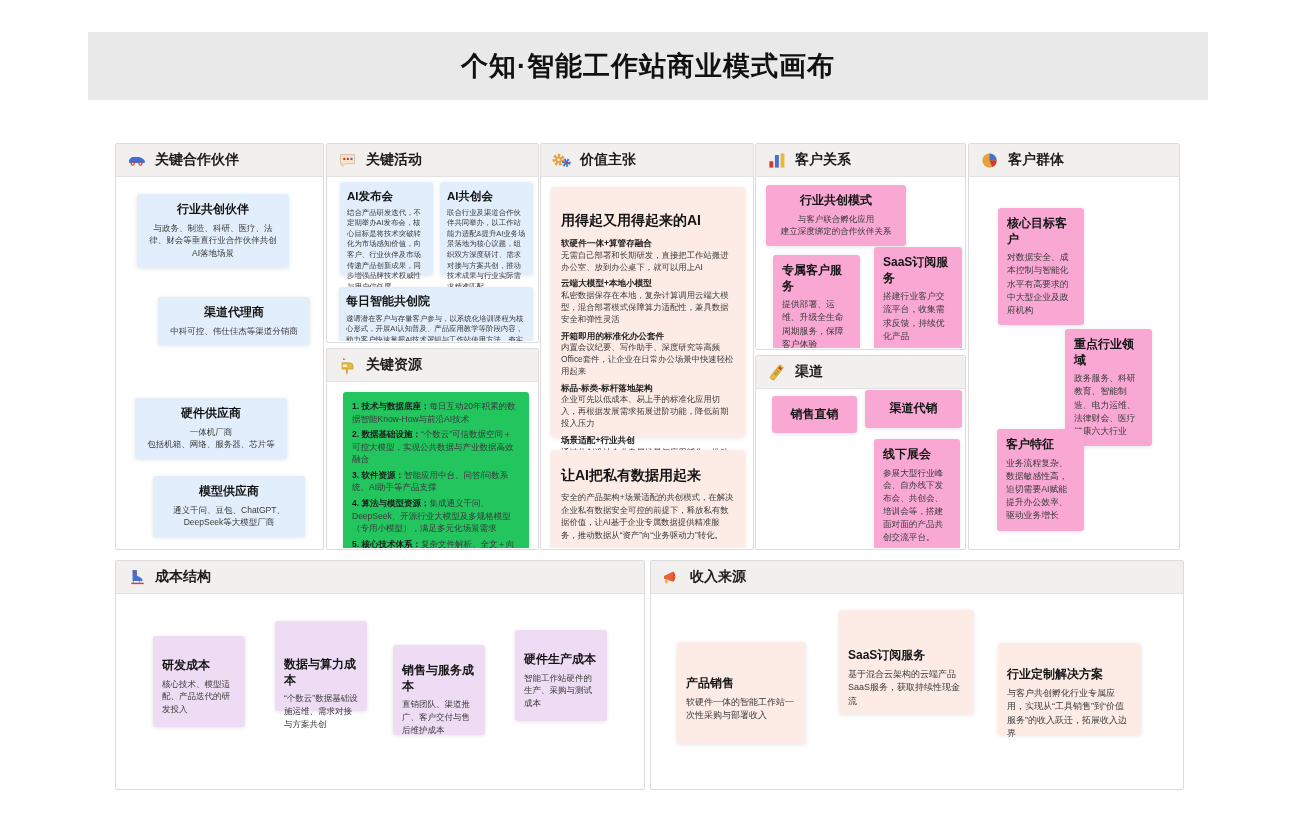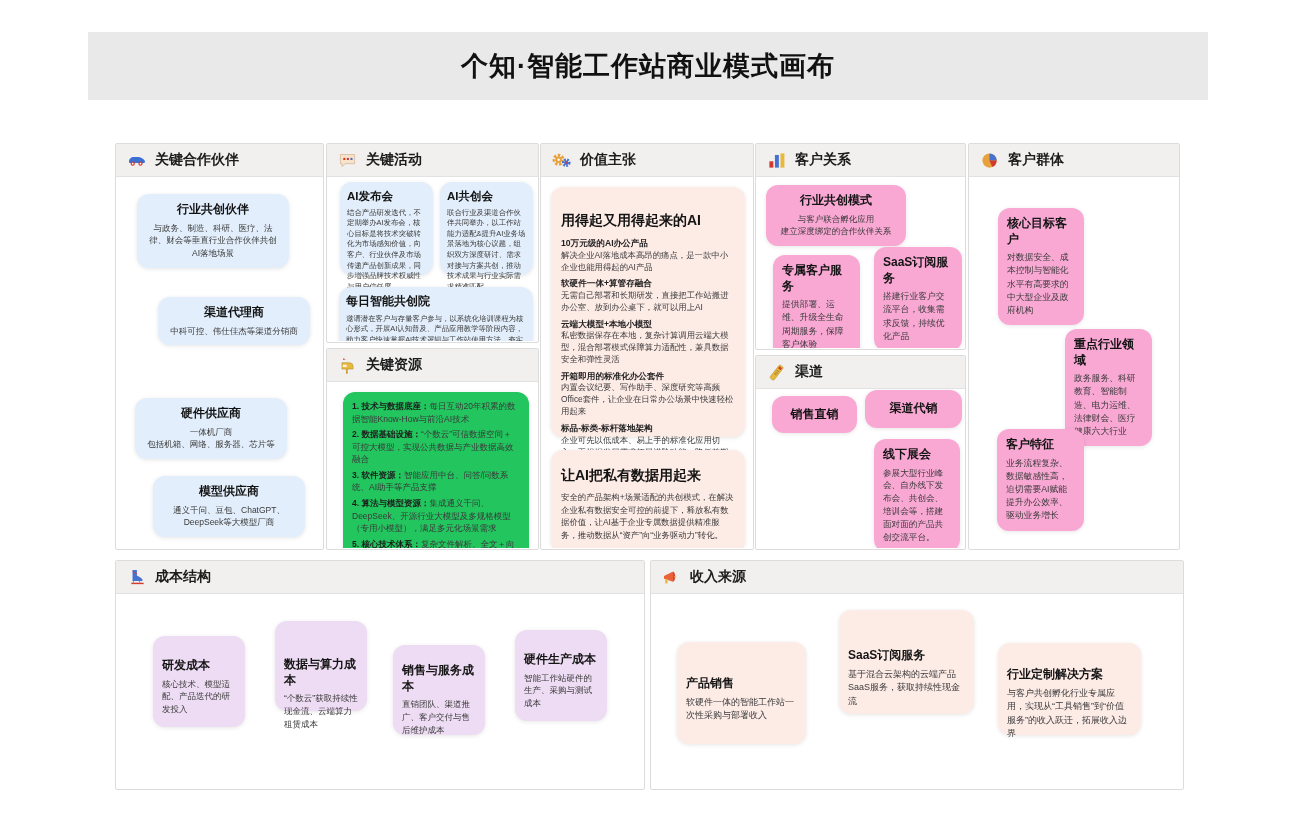--- a/index.html
+++ b/index.html
@@ -11,21 +11,21 @@
     background:#e9e9e9; display:flex; align-items:center; justify-content:center; }
   .title-band h1 { font-size:27px; font-weight:700; letter-spacing:1px; color:#111; }
 
   .panel { position:absolute; background:#fff; border:1px solid #dcdcdc; border-radius:2px; }
   .panel-header { height:33px; display:flex; align-items:center; gap:9px; padding:0 11px;
     background:#f1f0ef; border-bottom:1px solid #e2e2e2; }
   .panel-header .sec-title { font-size:14px; font-weight:700; color:#1c1c1c; }
   .panel-header svg { width:19px; height:19px; flex:0 0 auto; }
   .panel-body { position:relative; height:calc(100% - 34px); overflow:hidden; }
 
-  .card { position:absolute; border-radius:12px; padding:8px 9px;
+  .card { position:absolute; border-radius:3px; padding:8px 9px;
     box-shadow:0 1px 4px rgba(0,0,0,.10); }
   .c-blue   { background:#e2eefb; }
   .c-blue2  { background:#22c55e; }
   .c-pink   { background:#fdebe6; }
   .c-purple { background:#f9a8d4; }
   .c-violet { background:#eddcf3; }
 
   .card-title { font-size:12px; font-weight:700; color:#141414; margin-bottom:4px; line-height:1.3; }
   .card-text  { font-size:8.5px; color:#3a3a3a; line-height:1.5; white-space:pre-line; }
   .center     { text-align:center; }
@@ -137,24 +137,20 @@
           <circle cx="19.5" cy="14" r="4.2" fill="none" stroke="#4571d0" stroke-width="3.4" stroke-dasharray="2.4 1.7"></circle>
           <circle cx="19.5" cy="14" r="3" fill="#4571d0"></circle>
           <circle cx="19.5" cy="14" r="1.2" fill="#d23a2e"></circle>
         </svg>
       <span class="sec-title">价值主张</span>
     </div>
     <div class="panel-body">
       <div class="card c-pink" style="left:10px;top:10px;width:194px;height:250px;padding:10px">
         <div class="card-title big" style="margin:14px 0 8px">用得起又用得起来的AI</div>
         <div class="vp-item">
-            <div class="vp-h">10万元级的AI办公产品</div>
-            <div class="vp-t">解决企业AI落地成本高昂的痛点，是一款中小企业也能用得起的AI产品</div>
-          </div>
-        <div class="vp-item">
             <div class="vp-h">软硬件一体+算管存融合</div>
             <div class="vp-t">无需自己部署和长期研发，直接把工作站搬进办公室、放到办公桌下，就可以用上AI</div>
           </div>
         <div class="vp-item">
             <div class="vp-h">云端大模型+本地小模型</div>
             <div class="vp-t">私密数据保存在本地，复杂计算调用云端大模型，混合部署模式保障算力适配性，兼具数据安全和弹性灵活</div>
           </div>
         <div class="vp-item">
             <div class="vp-h">开箱即用的标准化办公套件</div>
             <div class="vp-t">内置会议纪要、写作助手、深度研究等高频Office套件，让企业在日常办公场景中快速轻松用起来</div>
@@ -263,21 +259,21 @@
         </svg>
       <span class="sec-title">成本结构</span>
     </div>
     <div class="panel-body">
       <div class="card c-violet" style="left:37px;top:42px;width:92px;height:91px">
         <div class="card-title" style="margin-top:14px">研发成本</div>
         <div class="card-text">核心技术、模型适配、产品迭代的研发投入</div>
       </div>
       <div class="card c-violet" style="left:159px;top:27px;width:92px;height:90px">
         <div class="card-title" style="margin-top:28px">数据与算力成本</div>
-        <div class="card-text">“个数云”获取持续性现金流、云端算力租赁成本</div>
+        <div class="card-text">“个数云”数据基础设施运维、需求对接与方案共创</div>
       </div>
       <div class="card c-violet" style="left:399px;top:36px;width:92px;height:91px">
         <div class="card-title" style="margin-top:14px">硬件生产成本</div>
         <div class="card-text">智能工作站硬件的生产、采购与测试成本</div>
       </div>
       <div class="card c-violet" style="left:277px;top:51px;width:92px;height:90px">
         <div class="card-title" style="margin-top:10px">销售与服务成本</div>
         <div class="card-text">直销团队、渠道推广、客户交付与售后维护成本</div>
       </div>
     </div>

